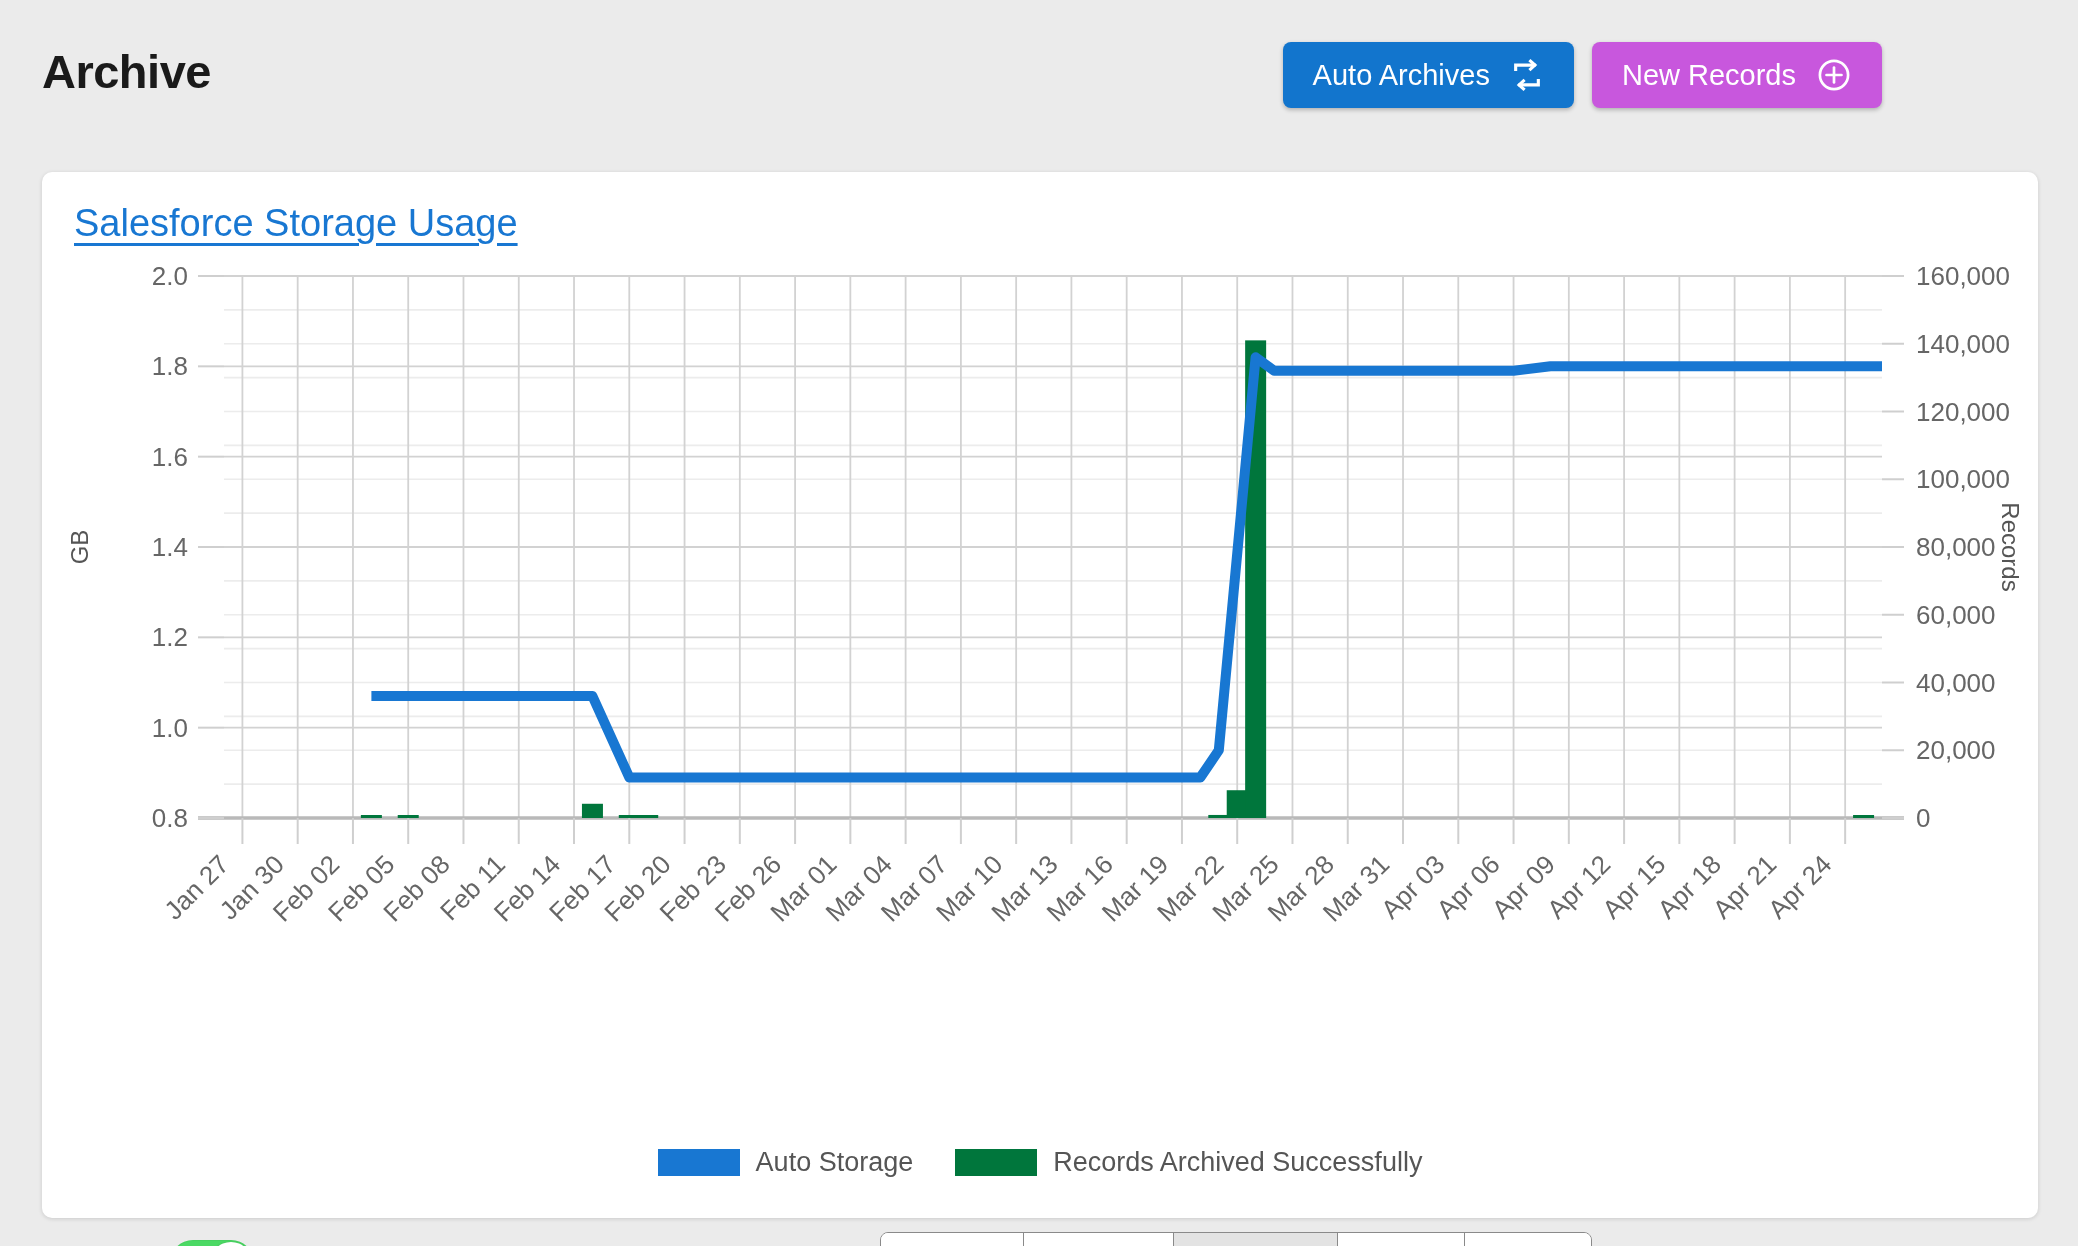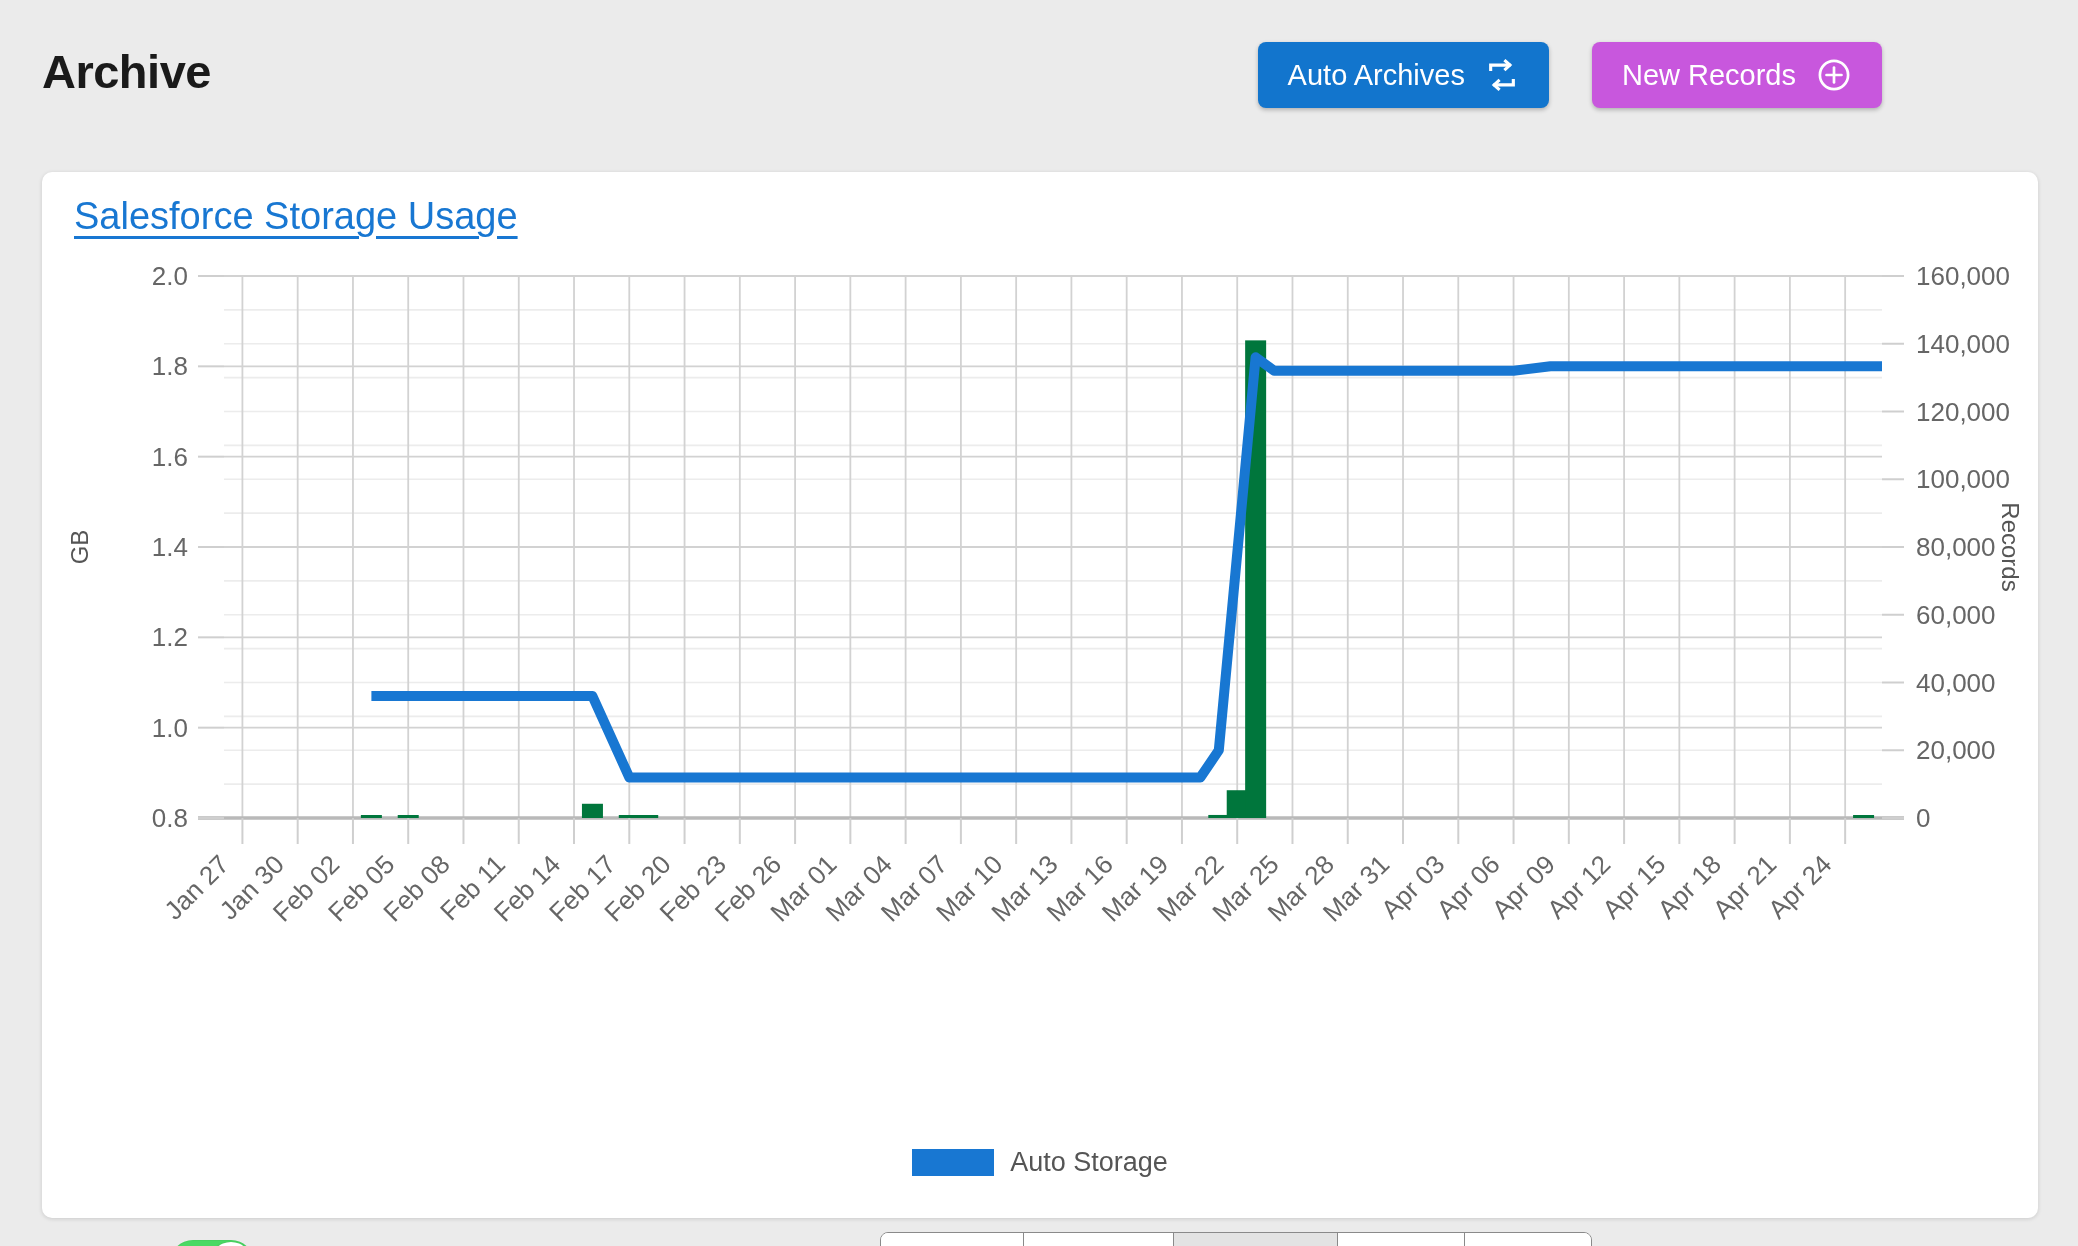--- a/index.html
+++ b/index.html
@@ -16,21 +16,21 @@
     position: absolute; left: 0; top: 0; width: 1918px; height: 160px;
     background: #ebebeb;
   }
   .page-title {
     position: absolute; left: 42px; top: 48px;
     font-size: 47px; font-weight: bold; color: #1a1a1a;
     letter-spacing: -0.5px; line-height: 1;
   }
   .hdr-buttons {
     position: absolute; right: 36px; top: 42px;
-    display: flex; gap: 43px; align-items: flex-end; border-radius: 12px;
+    display: flex; gap: 18px; align-items: flex-end; border-radius: 12px;
   }
   .btn {
     display: inline-flex; align-items: center; gap: 20px;
     height: 66px; padding: 0 30px;
     border: none; border-radius: 8px;
     color: #fff; font-size: 29px;
     font-family: "Liberation Sans", sans-serif;
     cursor: pointer;
     box-shadow: 0 2px 4px rgba(0,0,0,0.25);
     white-space: nowrap;
@@ -40,21 +40,21 @@
   .btn svg { display: block; flex: none; }
 
   
   .card {
     position: absolute; left: 42px; top: 172px;
     width: 1996px; height: 1046px;
     background: #ffffff; border-radius: 10px;
     box-shadow: 0 1px 4px rgba(0,0,0,0.14);
   }
   .card-title {
-    position: absolute; left: 32px; top: 23px;
+    position: absolute; left: 32px; top: 30px;
     font-size: 38px; color: #1877d2;
     text-decoration: underline;
     text-underline-offset: 7px;
     text-decoration-thickness: 3px;
     cursor: pointer;
   }
 
   
   .chart-wrap {
     position: absolute; left: 0; top: 86px;
@@ -312,20 +312,24 @@
           </g>
           <path d="M329.4 438.0 L550.4 438.0 L587.3 519.4 L1158.4 519.4 L1176.8 492.3 L1213.6 99.3 L1232.1 112.8 L1471.6 112.8 L1508.4 108.3 L1840.0 108.3" fill="none" stroke="#1877d2" stroke-width="10" stroke-linejoin="round" stroke-linecap="butt"></path>
         </svg>
     </div>
 
     <div class="legend">
       <div class="legend-item">
         <span class="legend-swatch" style="background:#1877d2"></span>
         <span class="legend-label">Auto Storage</span>
       </div>
+      <div class="legend-item">
+        <span class="legend-swatch" style="background:#00763c"></span>
+        <span class="legend-label">Records Archived Successfully</span>
+      </div>
     </div>
 
     <div class="bottom-row">
       <div class="toggle-group">
         <div class="switch">
           <span class="knob"></span>
         </div>
         <span class="toggle-label">Show Storage Total</span>
       </div>
       <div class="segmented" id="segmented">

